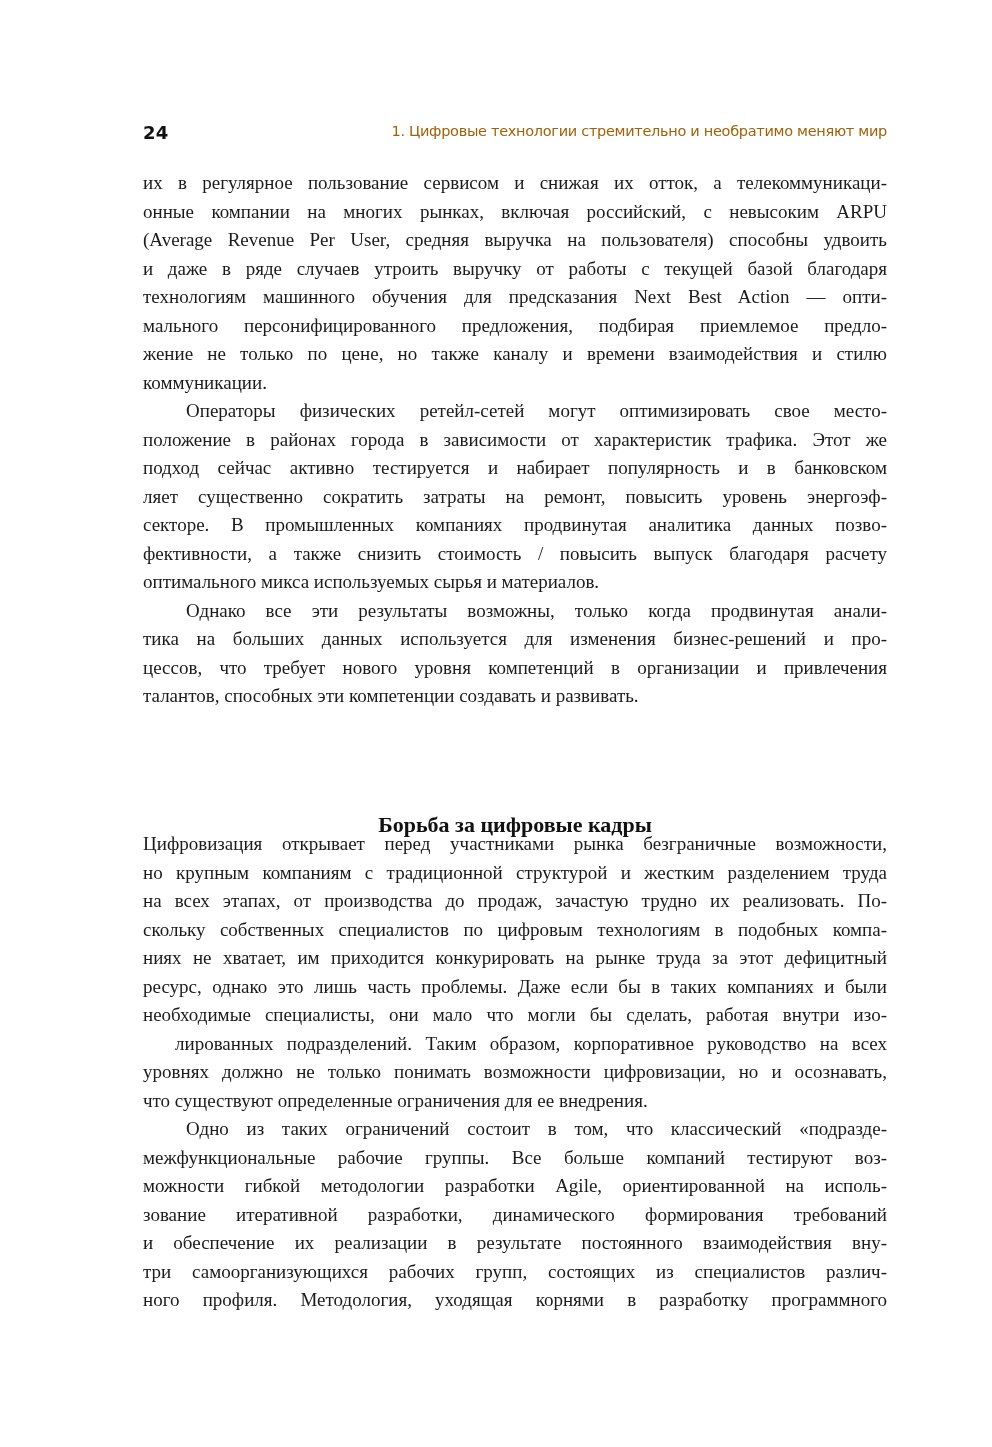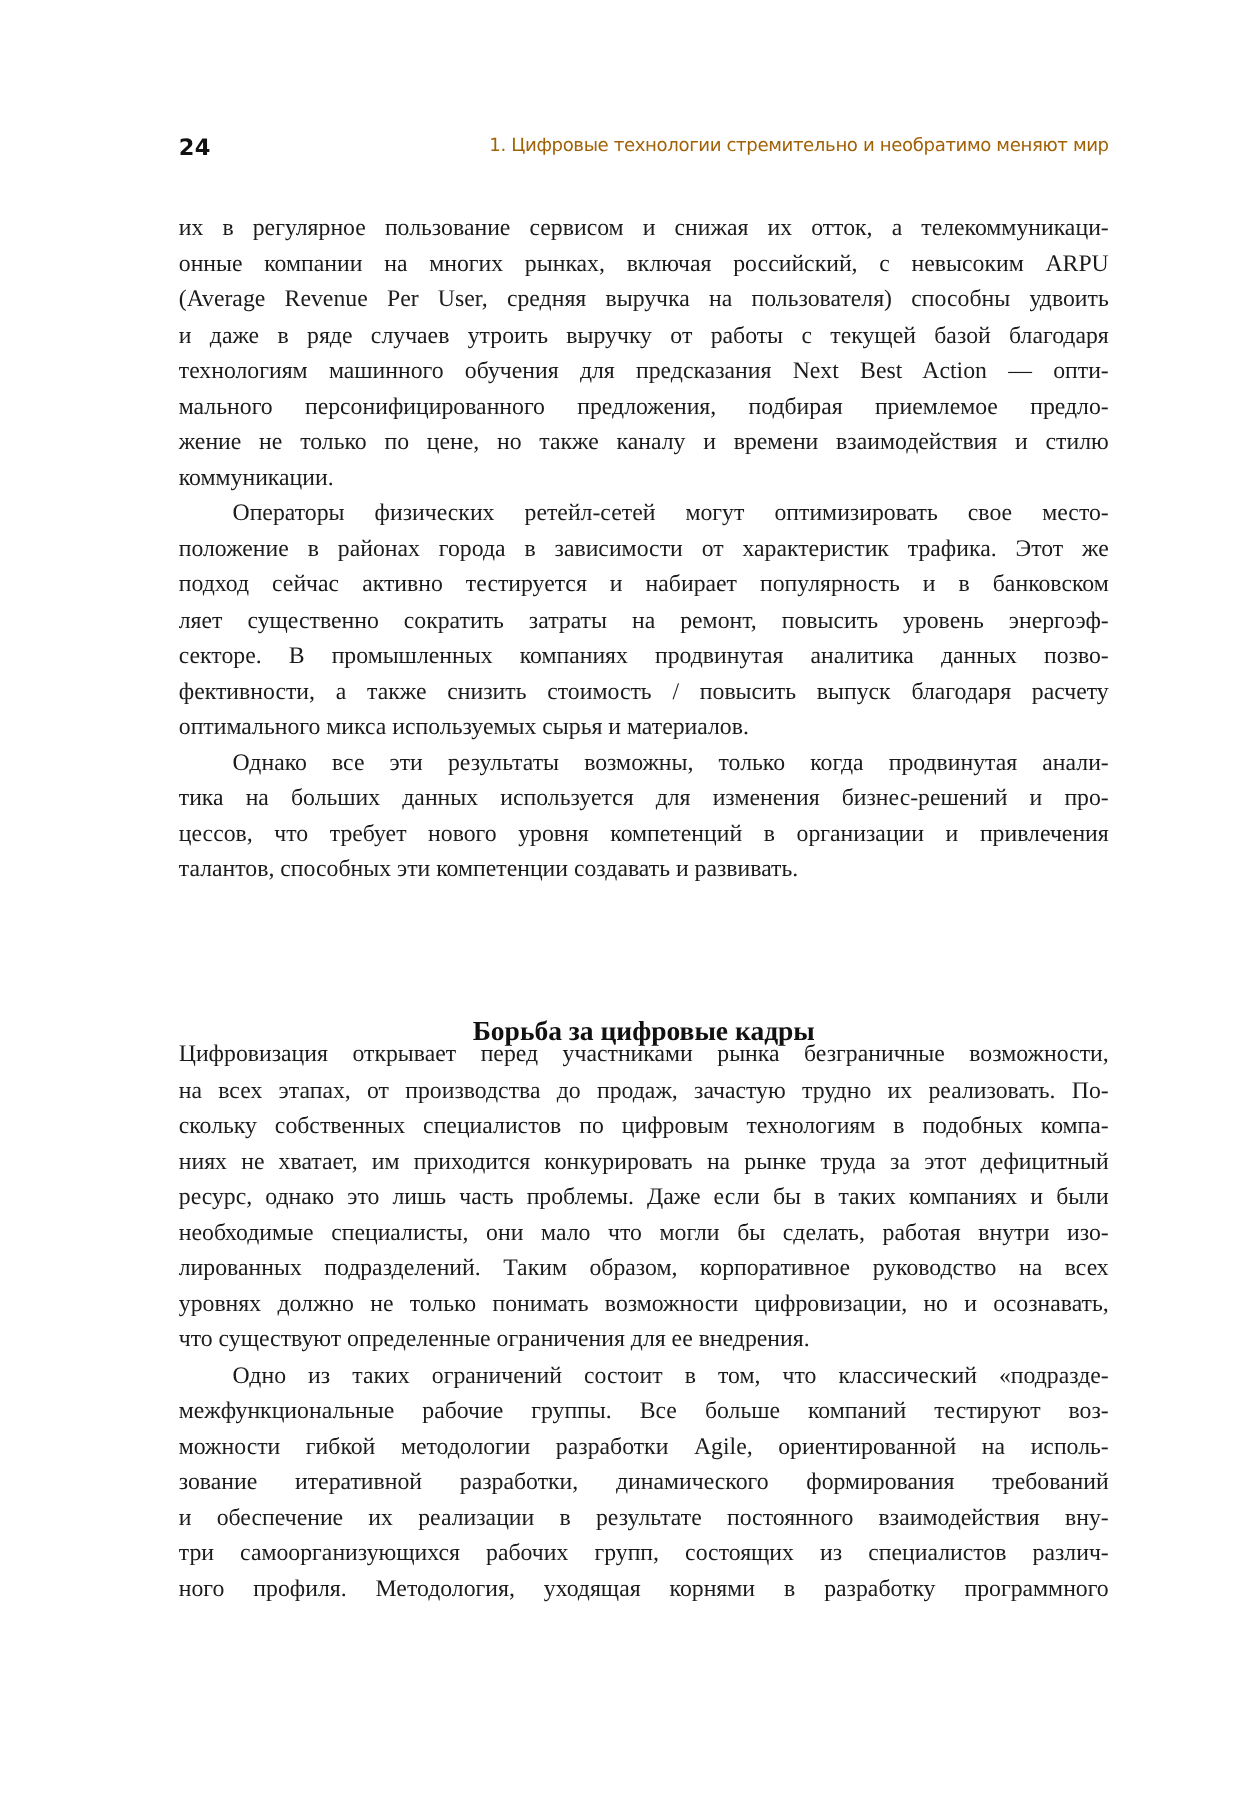--- a/index.html
+++ b/index.html
@@ -15,21 +15,21 @@
       color: #1a1a1a;
     }
     .page {
       position: absolute;
       left: 0; top: 0;
       width: 992px;
       height: 1447px;
     }
     .running-head {
       position: absolute;
-      top: 107px;
+      top: 121px;
       left: 143px;
       width: 744px;
       height: 26px;
       font-family: "DejaVu Sans", sans-serif;
     }
     .page-number {
       position: absolute;
       left: 0;
       top: 1px;
       font-weight: bold;
@@ -124,26 +124,27 @@
       <span class="line last" style="display: block;">талантов, способных эти компетенции создавать и развивать.</span>
     </div>
   </div>
 
   <h2 class="section-heading">Борьба за цифровые кадры</h2>
 
   <div class="body-text" id="block-2">
 
     <div>
       <span class="line" style="display: block;">Цифровизация открывает перед участниками рынка безграничные возможности,</span>
+      <span class="line" style="display: block;">но крупным компаниям с традиционной структурой и жестким разделением труда</span>
       <span class="line" style="display: block;">на всех этапах, от производства до продаж, зачастую трудно их реализовать. По-</span>
       <span class="line" style="display: block;">скольку собственных специалистов по цифровым технологиям в подобных компа-</span>
       <span class="line" style="display: block;">ниях не хватает, им приходится конкурировать на рынке труда за этот дефицитный</span>
       <span class="line" style="display: block;">ресурс, однако это лишь часть проблемы. Даже если бы в таких компаниях и были</span>
       <span class="line" style="display: block;">необходимые специалисты, они мало что могли бы сделать, работая внутри изо-</span>
-      <span class="line" style="display: block;">лированных подразделений. Таким образом, корпоративное руководство на всех</span>
+      <span class="line" style="display: block; margin-left: 32px;">лированных подразделений. Таким образом, корпоративное руководство на всех</span>
       <span class="line" style="display: block;">уровнях должно не только понимать возможности цифровизации, но и осознавать,</span>
       <span class="line last" style="display: block;">что существуют определенные ограничения для ее внедрения.</span>
     </div>
 
     <div>
       <span class="line indent" style="display: block;">Одно из таких ограничений состоит в том, что классический «подразде-</span>
       <span class="line" style="display: block;">межфункциональные рабочие группы. Все больше компаний тестируют воз-</span>
       <span class="line" style="display: block;">можности гибкой методологии разработки Agile, ориентированной на исполь-</span>
       <span class="line" style="display: block;">зование итеративной разработки, динамического формирования требований</span>
       <span class="line" style="display: block;">и обеспечение их реализации в результате постоянного взаимодействия вну-</span>

